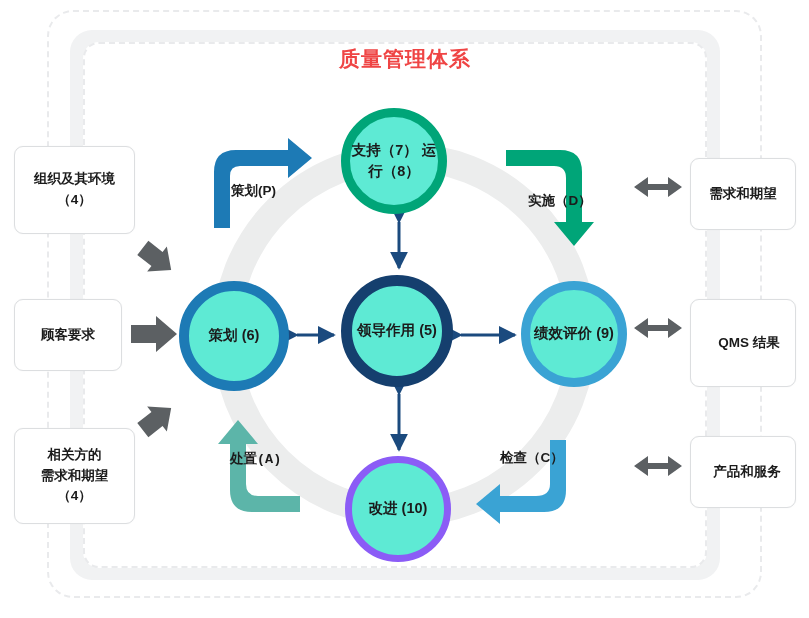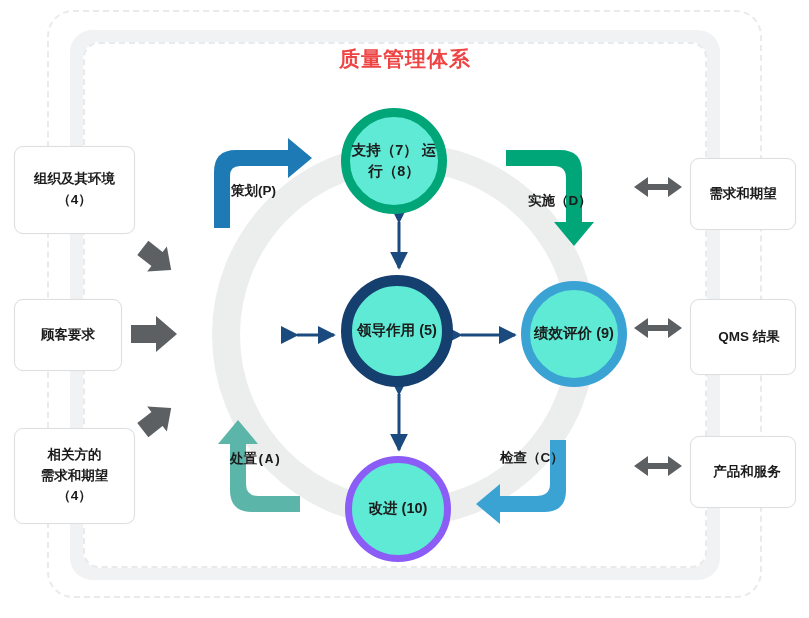--- a/index.html
+++ b/index.html
@@ -49,21 +49,21 @@
     display:flex;align-items:center;justify-content:center;
     text-align:center;
     font-size:13.5px;font-weight:bold;color:#1b1b1b;
     line-height:1.55;
     box-shadow:0 0 2px rgba(0,0,0,.045);
   }
   .sbox-l1{left:14px;top:146px;width:121px;height:88px;}
   .sbox-l2{left:14px;top:299px;width:108px;height:72px;}
   .sbox-l3{left:14px;top:428px;width:121px;height:96px;}
   .sbox-r1{left:690px;top:158px;width:106px;height:72px;}
-  .sbox-r2{left:690px;top:299px;width:106px;height:76px;padding-left:12px;}
+  .sbox-r2{left:690px;top:299px;width:106px;height:88px;padding-left:12px;}
   .sbox-r3{left:690px;top:436px;width:106px;height:72px;padding-left:8px;}
   .sbox span{display:block;}
   
   .circ{
     position:absolute;border-radius:50%;box-sizing:border-box;
     background:#5eead4;
     display:flex;align-items:center;justify-content:center;
     text-align:center;
     font-size:14.5px;font-weight:bold;color:#1b1b1b;line-height:1.45;
   }
@@ -149,20 +149,26 @@
     </g>
   </svg>
 
   <div class="circ circ-top">
     <div>
       <span>支持（7）</span>
       <span>运行（8）</span>
     </div>
   </div>
 
+  <div class="circ circ-left">
+    <div>
+      <span>策划</span>
+      <span>(6)</span>
+    </div>
+  </div>
 
   <div class="circ circ-center">
     <div>
       <span>领导作用</span>
       <span>(5)</span>
     </div>
   </div>
 
   <div class="circ circ-right">
     <div>

